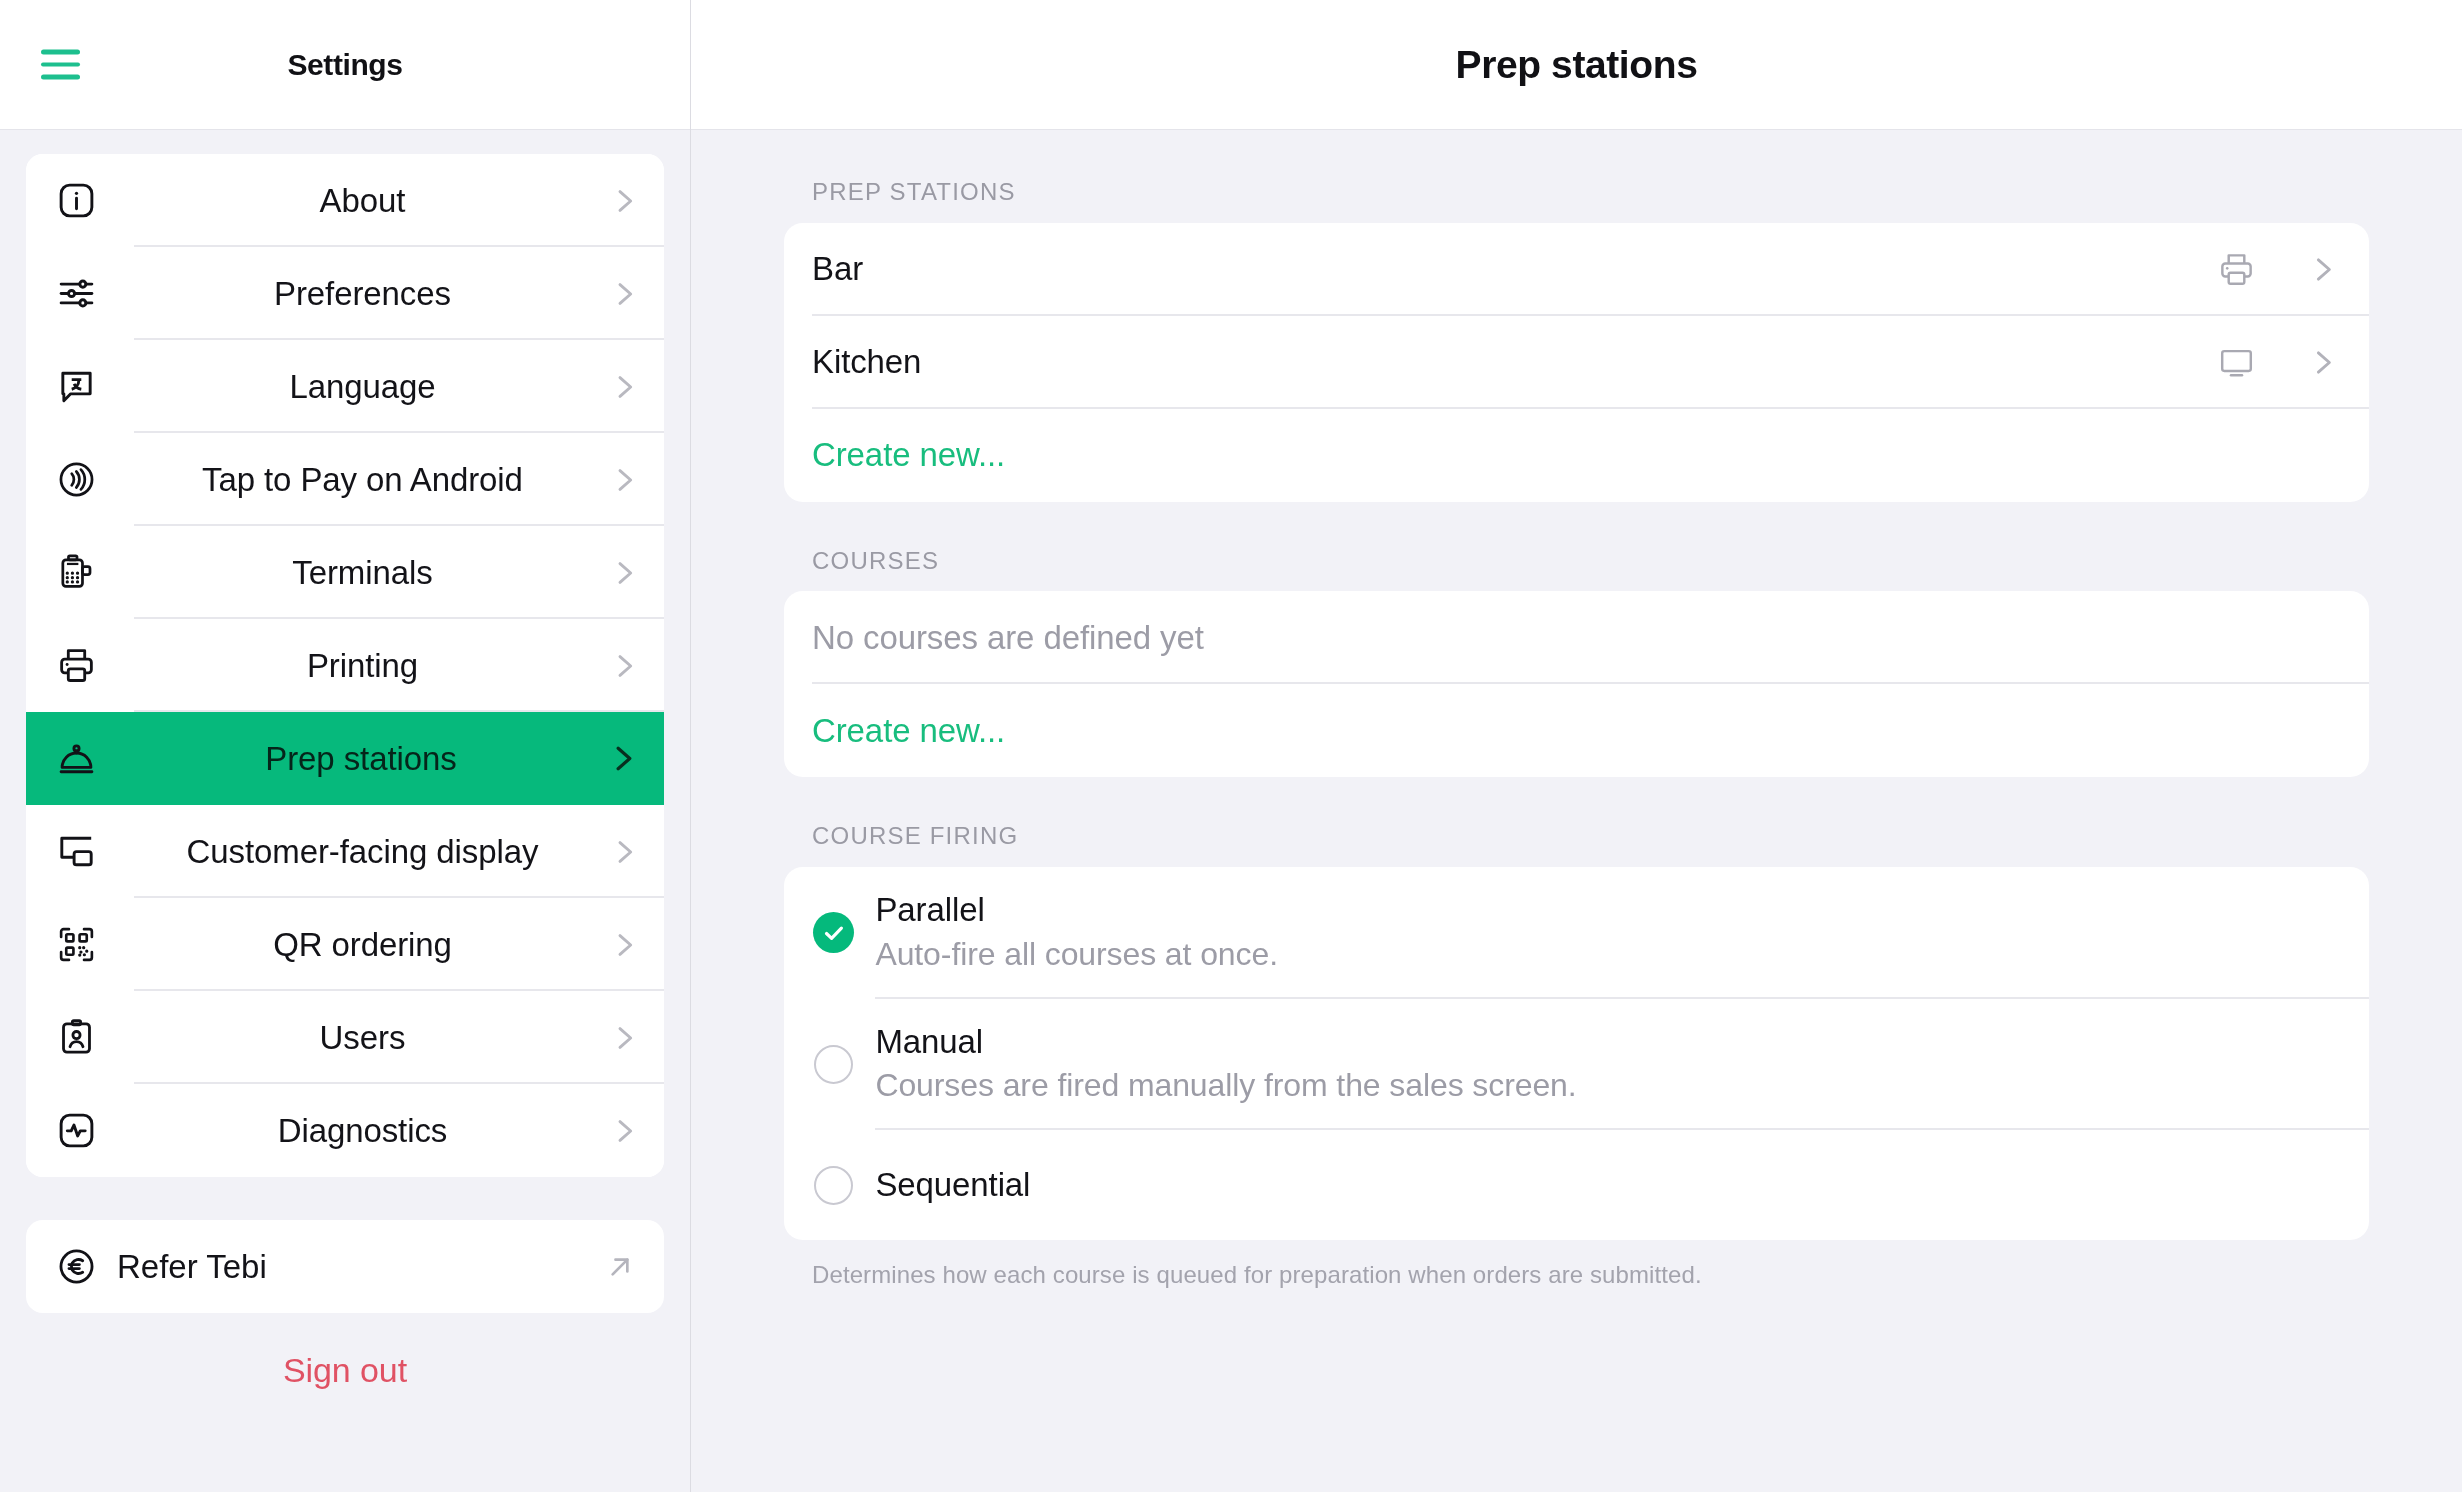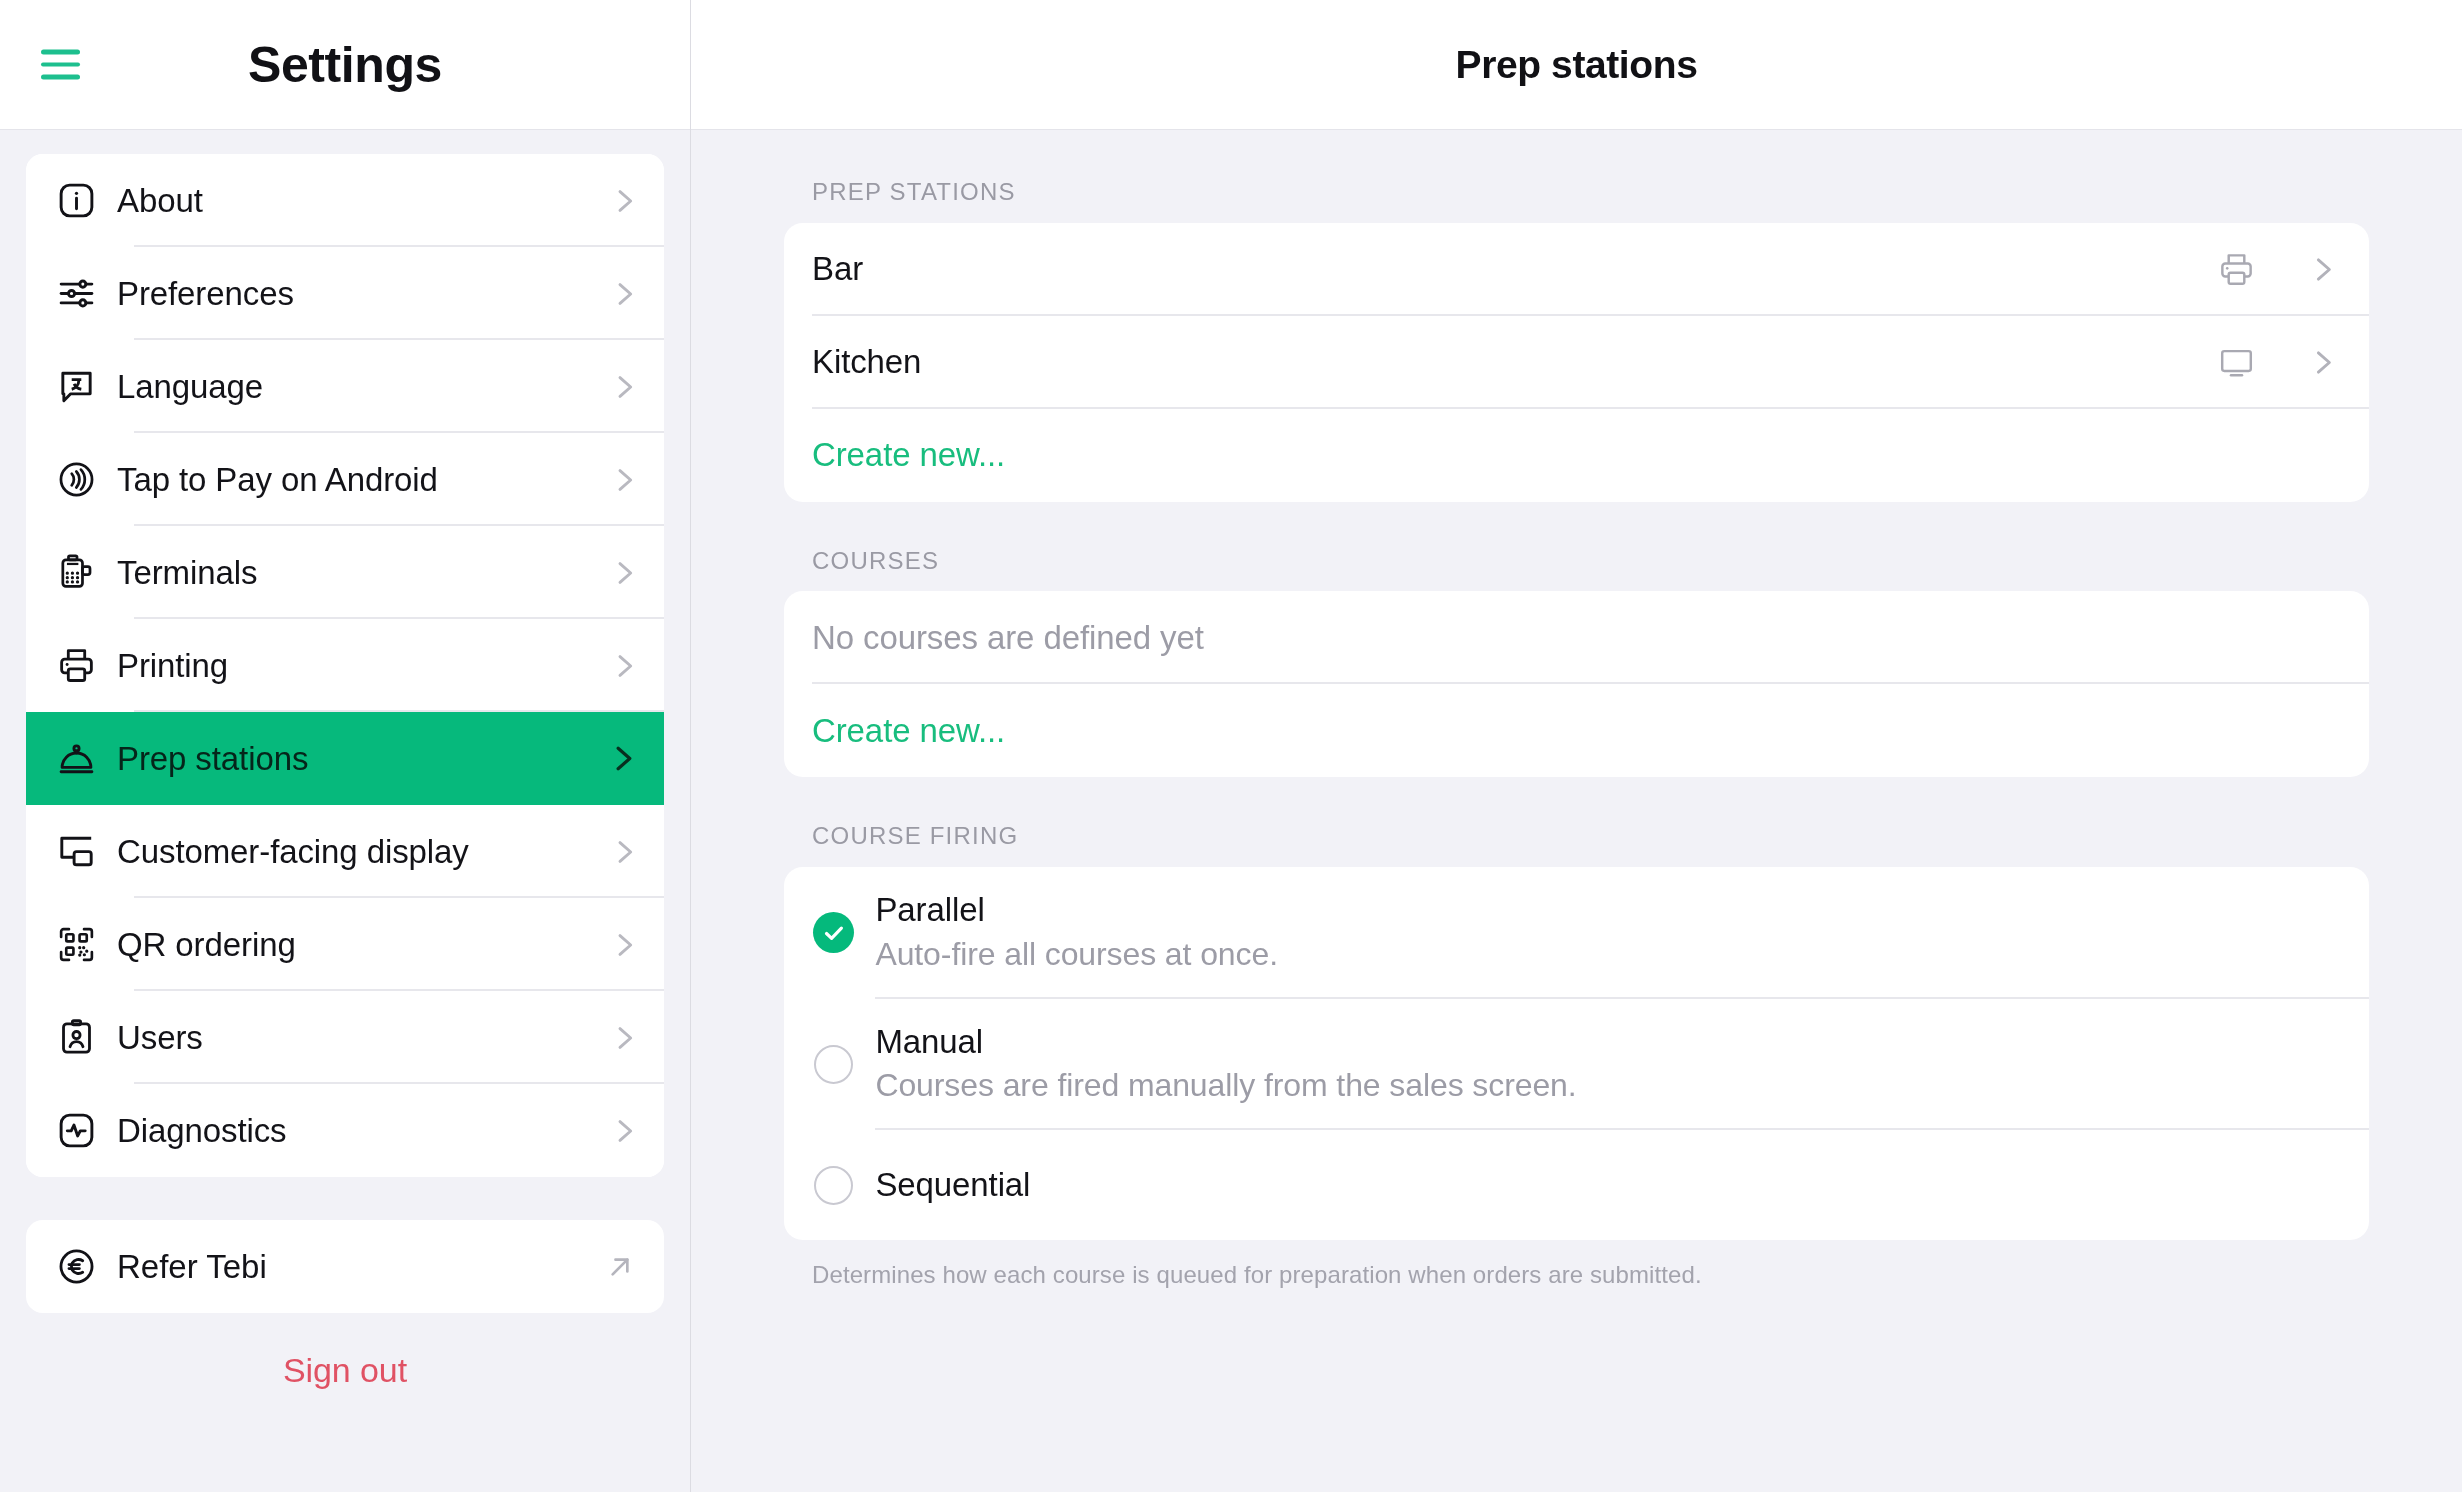--- a/index.html
+++ b/index.html
@@ -59,21 +59,21 @@
     border-radius: 2.8px;
     background: #1dbf8e;
   }
   .hamburger span:nth-child(1) { width: 39px; }
   .hamburger span:nth-child(2) { width: 39px; }
   .hamburger span:nth-child(3) { width: 39px; }
 
   .sidebar-title {
     width: 100%;
     text-align: center;
-    font-size: 50px;
+    font-size: 30px;
     font-weight: bold;
     color: #111115;
     letter-spacing: -0.4px;
   }
 
   .sidebar-body {
     flex: 1 1 auto;
     padding: 24px 26px 0 26px;
     display: flex;
     flex-direction: column;
@@ -87,20 +87,21 @@
   }
 
   .nav-item {
     height: 93px;
     display: flex;
     align-items: center;
     position: relative;
     padding: 0 20.4px 0 24px;
     cursor: pointer;
     background: #ffffff;
+    text-align: center;
   }
   .nav-item.active { background: #06b97c; }
 
   .nav-icon {
     width: 52px;
     flex: 0 0 52px;
     display: flex;
     align-items: center;
     justify-content: center;
     color: #121217;

